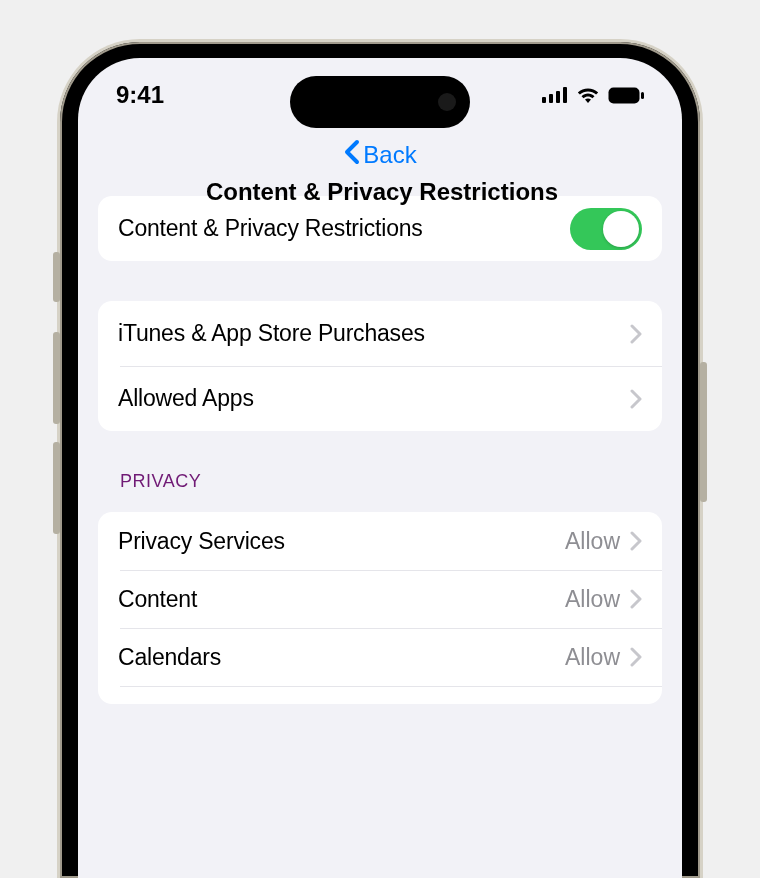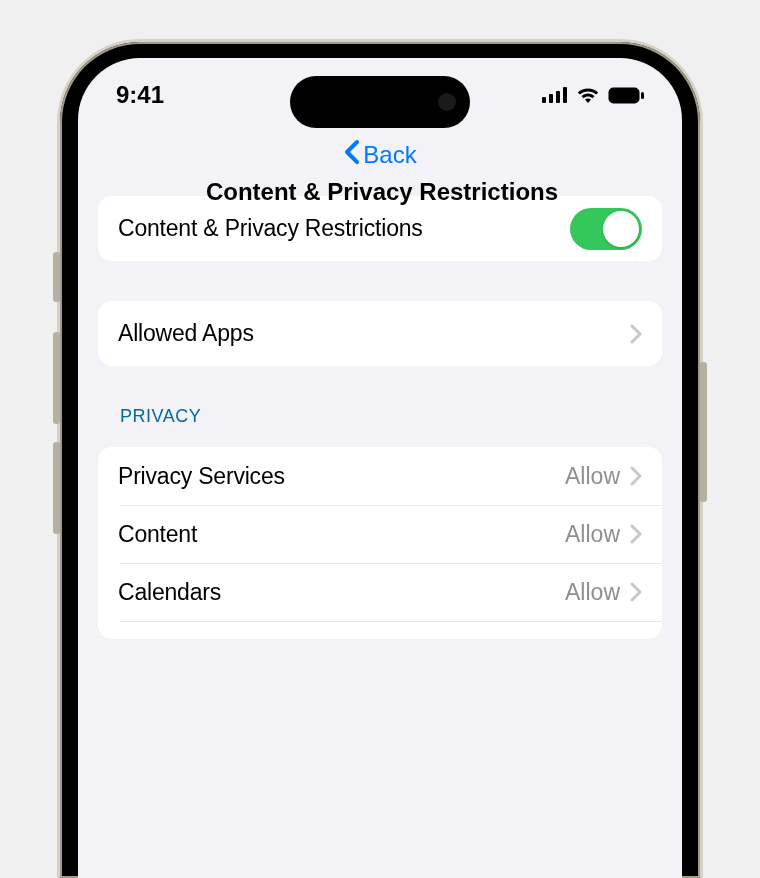--- a/index.html
+++ b/index.html
@@ -152,21 +152,21 @@
     }
     .row-value {
       font-size: 23px;
       color: #8e8e93;
       margin-right: 10px;
       margin-left: 22px;
     }
 
     .section-header {
       font-size: 18px;
-      color: #0369a1;
+      color: #701a75;
       padding: 40px 22px 10px;
       letter-spacing: 0.5px;
     }
 
     .chevron-icon {
       flex: none;
     }
     .chevron-icon svg { display: block; }
 
     .toggle {
@@ -247,20 +247,28 @@
           <div class="toggle">
             <div class="knob"></div>
           </div>
         </div>
       </div>
 
       <div style="height:30px"></div>
 
       <div class="list-group">
         <div class="row">
+          <div class="row-label">iTunes &amp; App Store Purchases</div>
+          <span class="chevron-icon">
+            <svg width="12" height="20" viewBox="0 0 12 20">
+                <polyline points="2,2 10,10 2,18" fill="none" stroke="#c7c7cc" stroke-width="3" stroke-linecap="round" stroke-linejoin="round"></polyline>
+              </svg>
+          </span>
+        </div>
+        <div class="row">
           <div class="row-label">Allowed Apps</div>
           <span class="chevron-icon">
             <svg width="12" height="20" viewBox="0 0 12 20">
                 <polyline points="2,2 10,10 2,18" fill="none" stroke="#c7c7cc" stroke-width="3" stroke-linecap="round" stroke-linejoin="round"></polyline>
               </svg>
           </span>
         </div>
       </div>
 
       <div class="section-header">PRIVACY</div>

